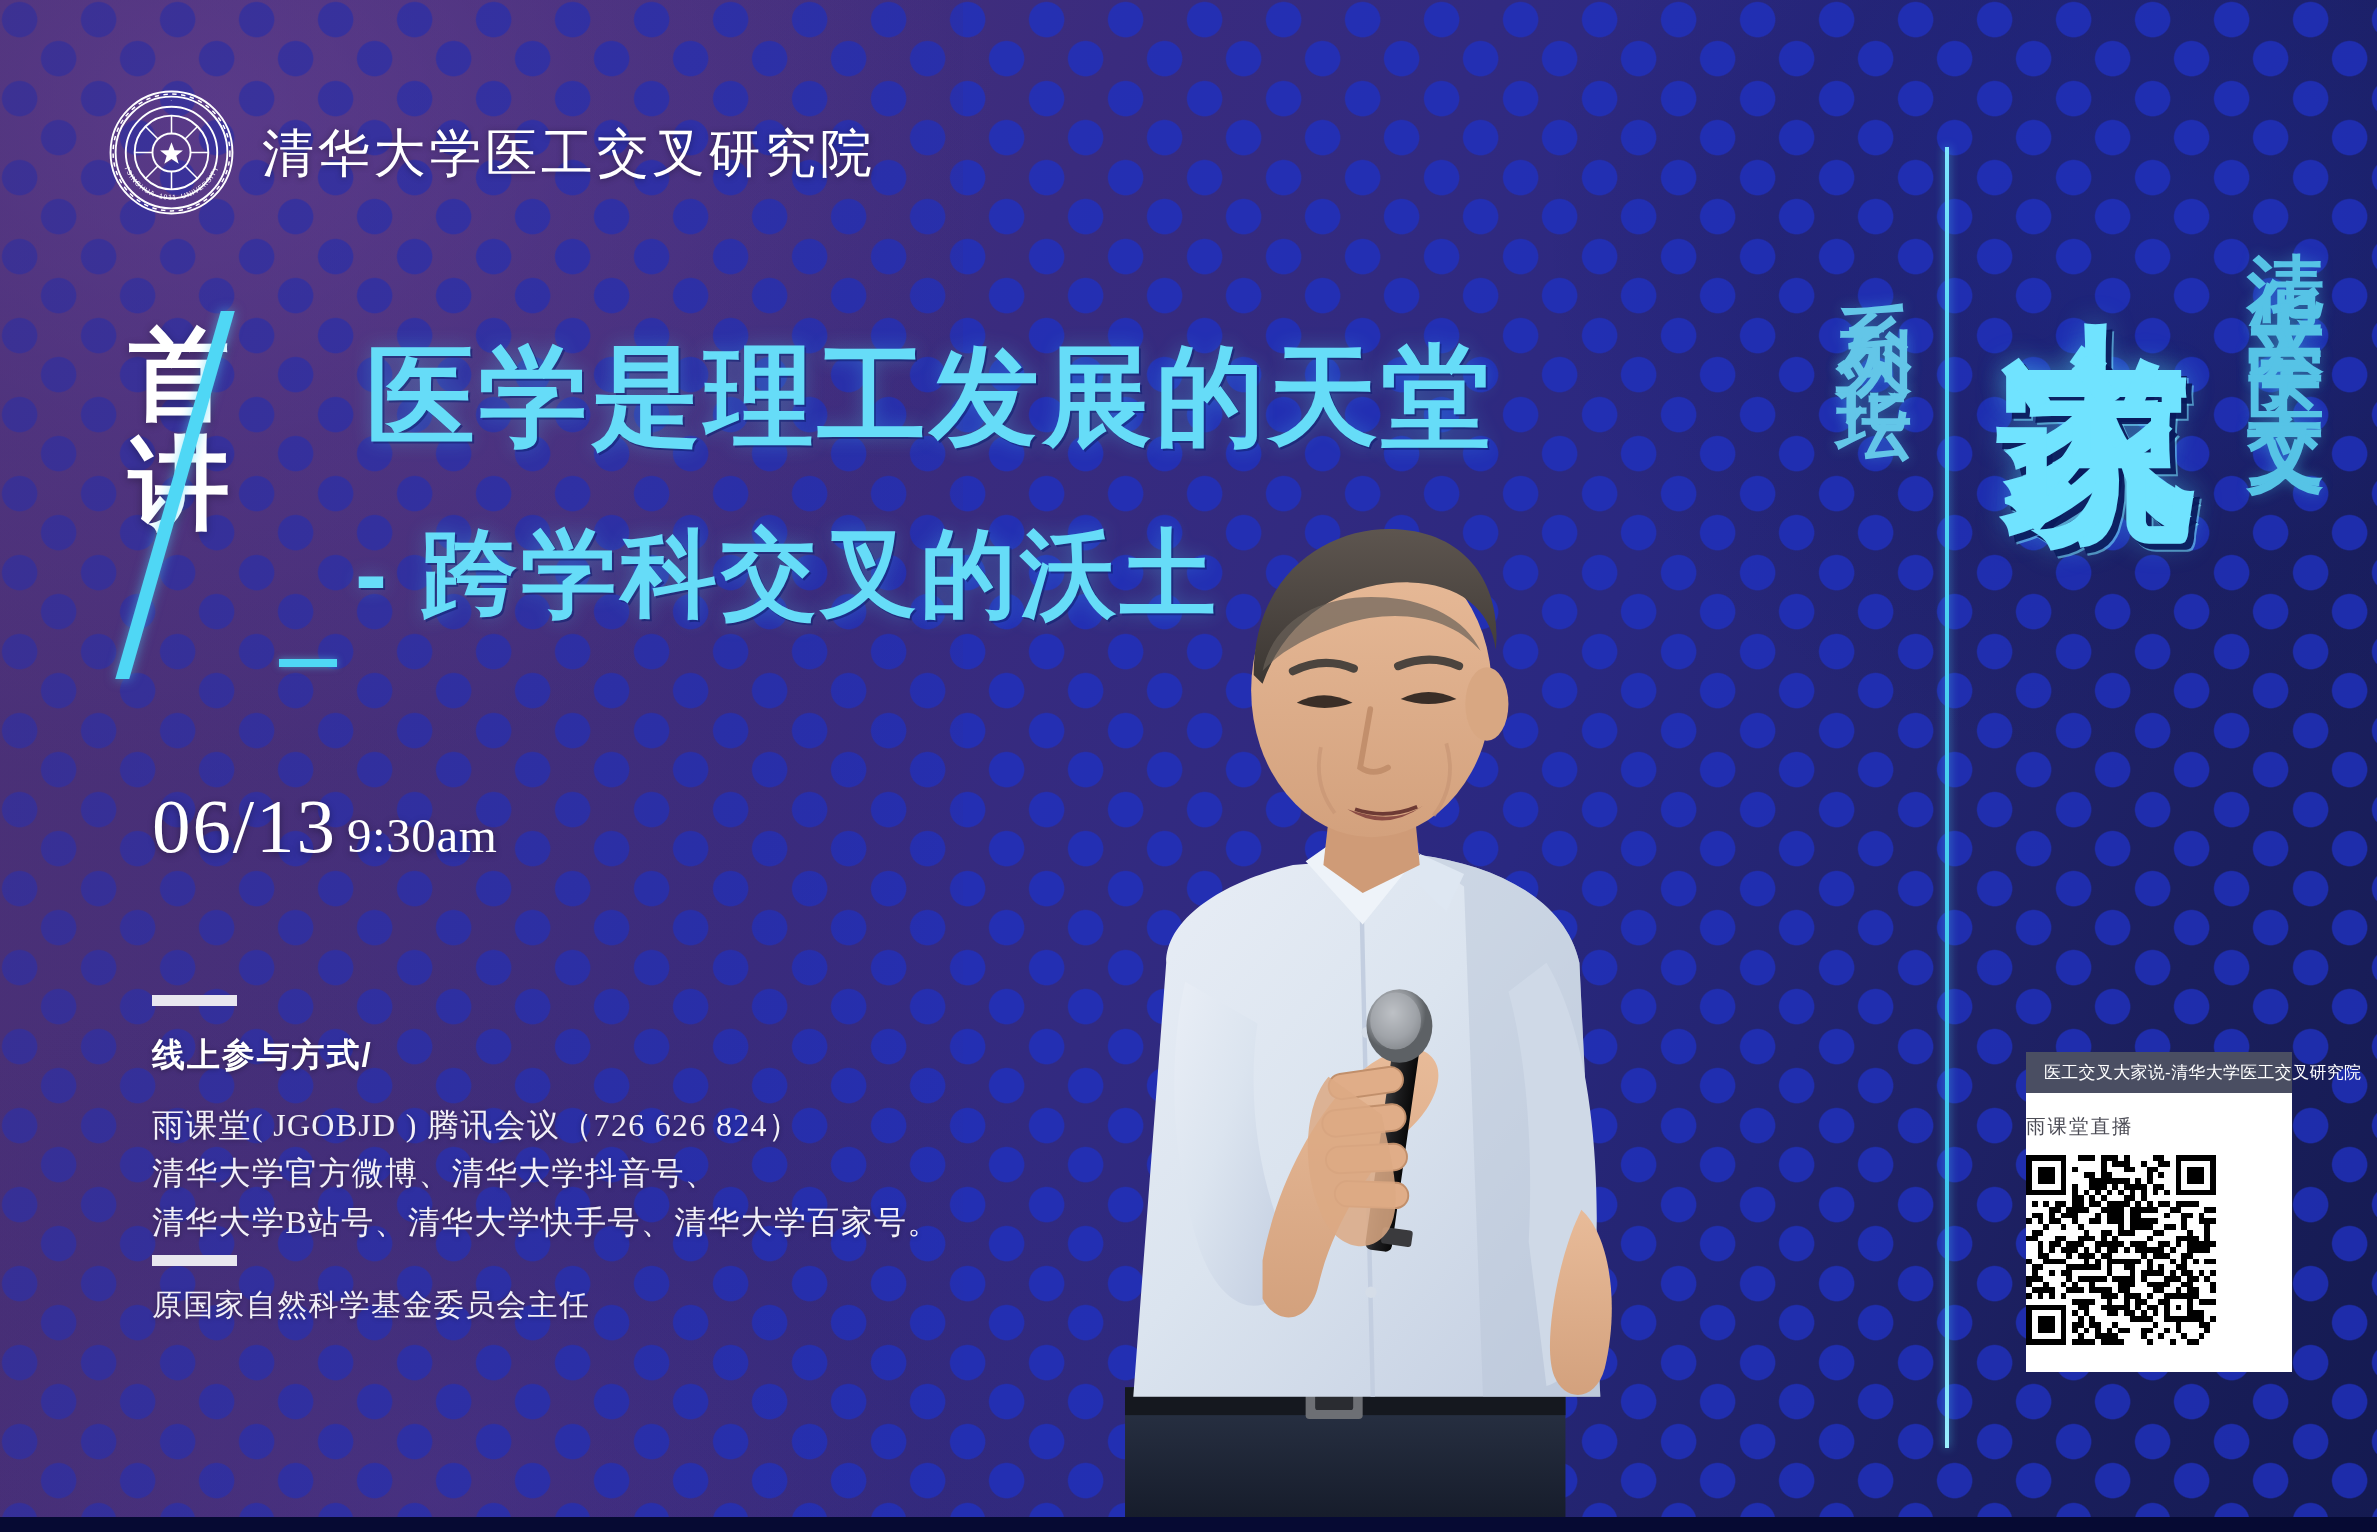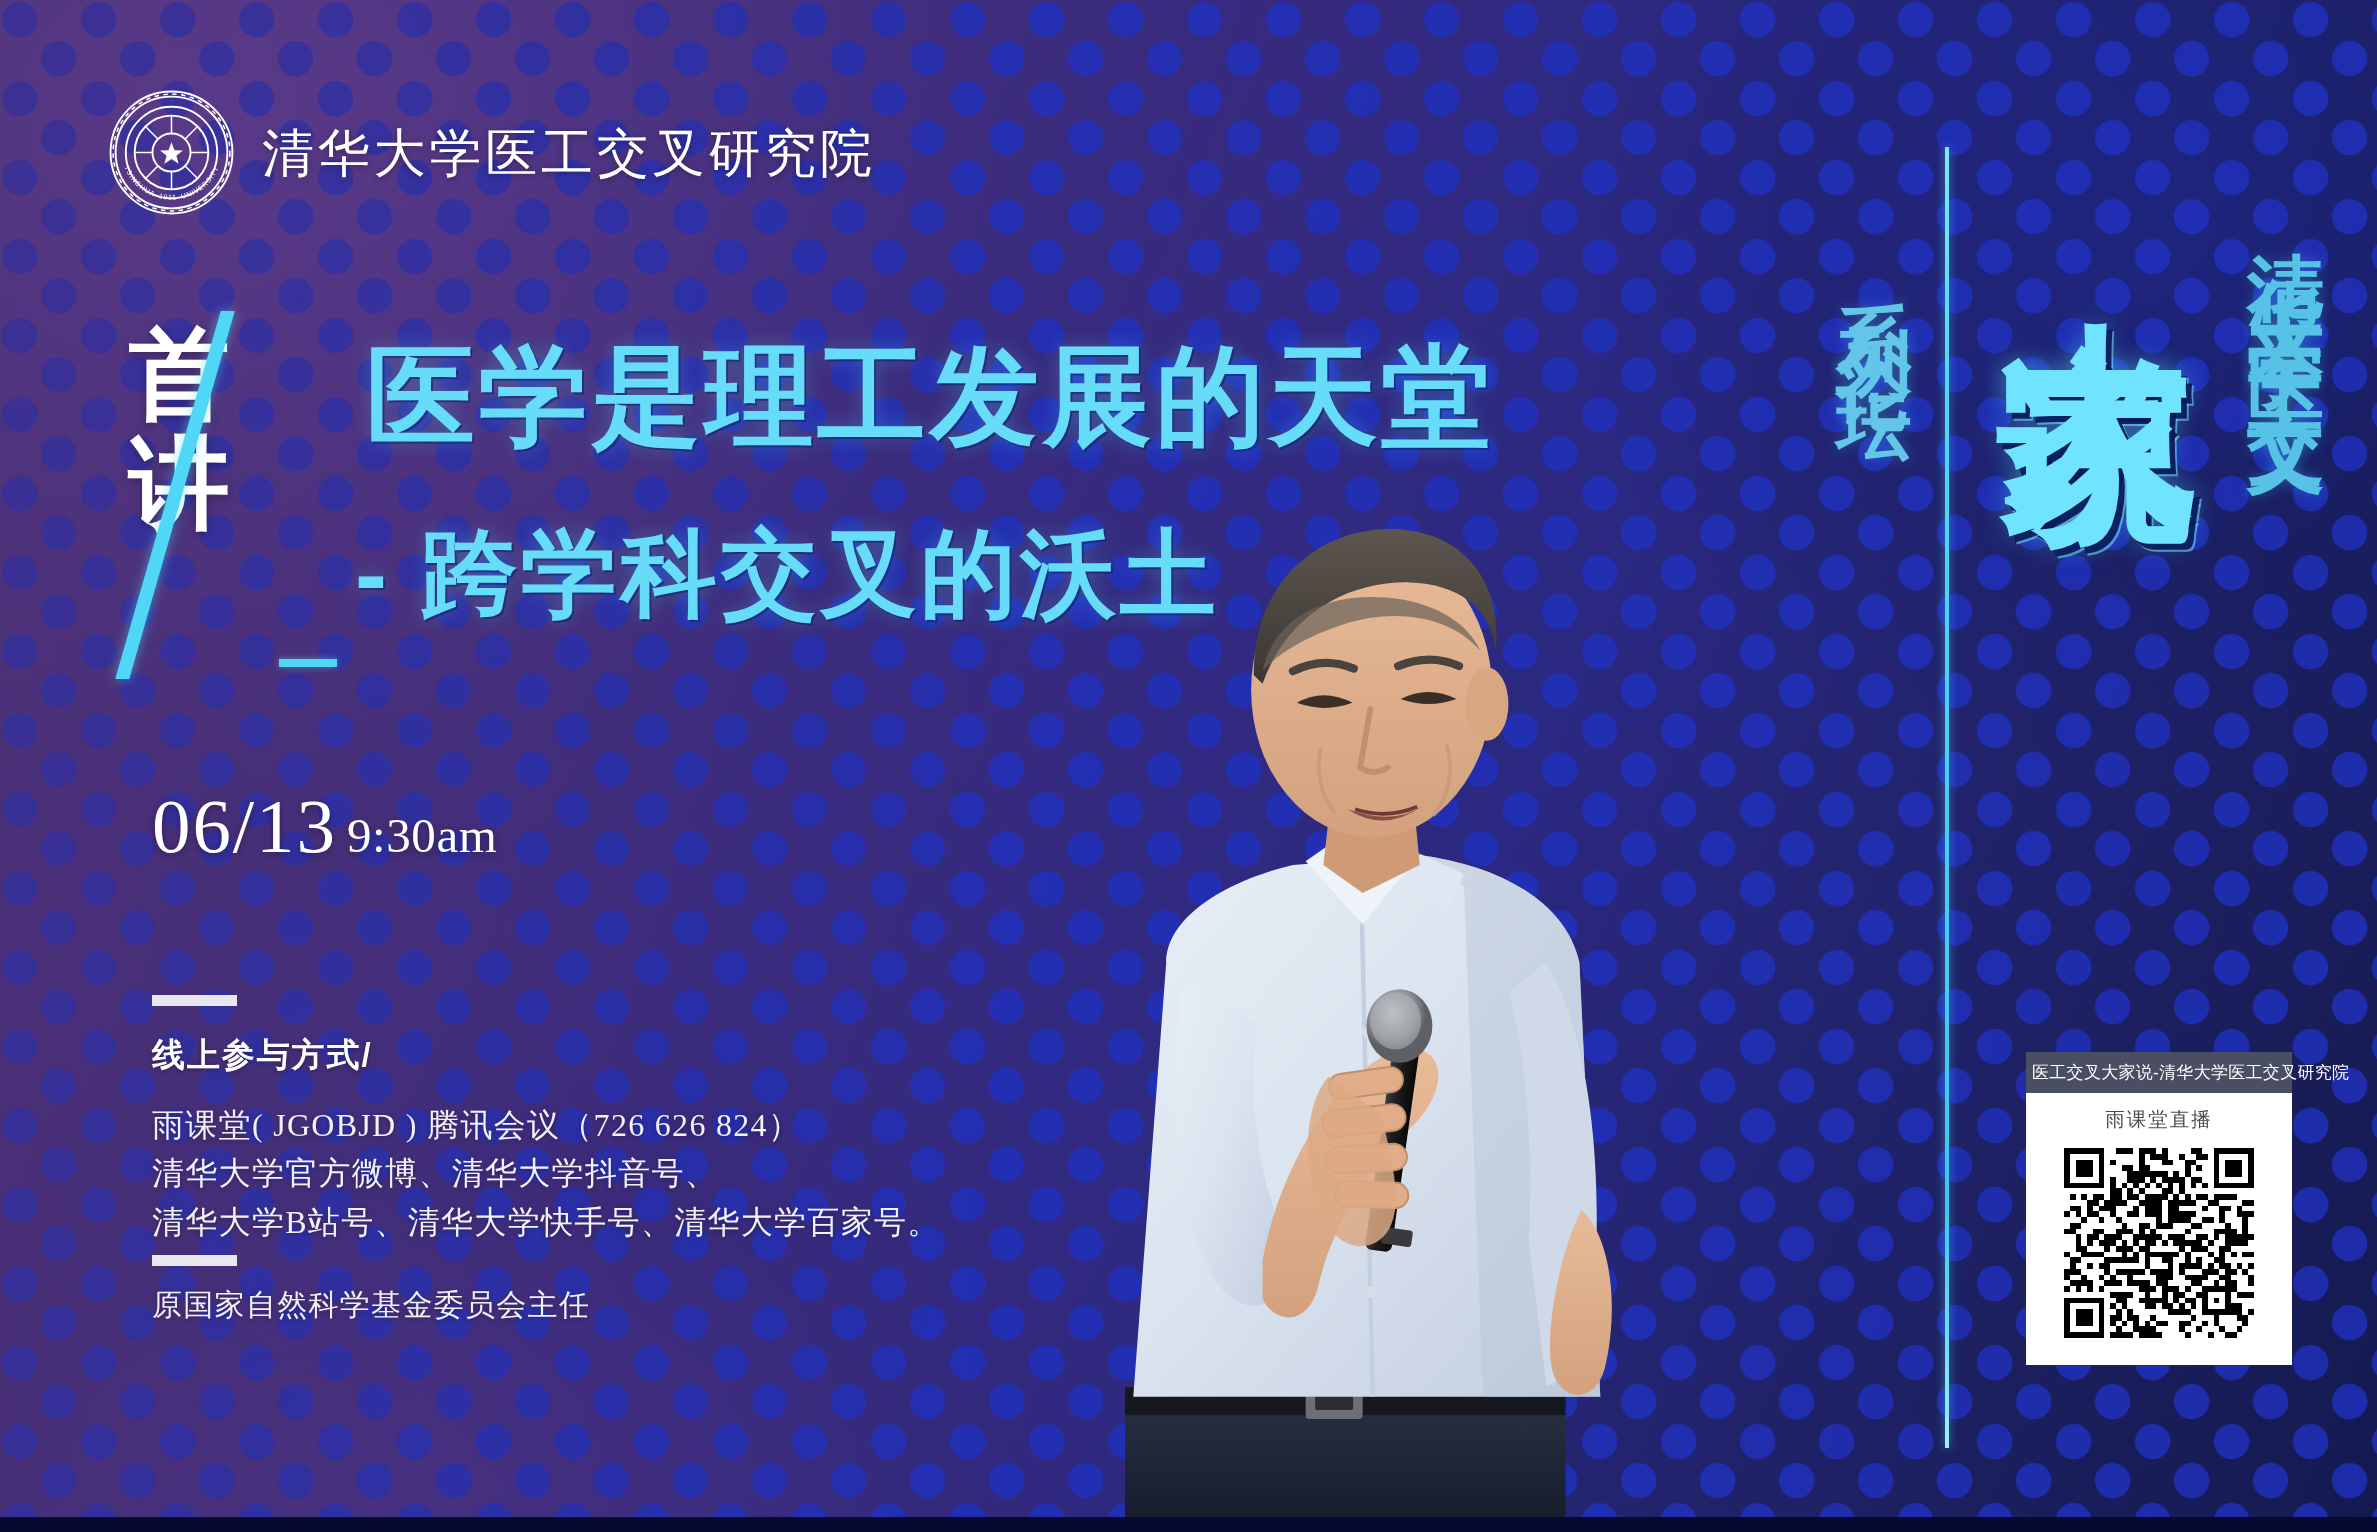--- a/index.html
+++ b/index.html
@@ -163,23 +163,23 @@
     text-shadow:
        5.7px 5.7px 0 rgba(10,26,92,.95),
       7.6px 7.6px 0 rgba(120,230,255,.55),
        0 0 28px rgba(79,215,245,.35);
   }
 
   
   .qr-panel{position:absolute;left:2026px;top:1052px;width:266px;}
   .qr-head{
     background:#4a4e62;color:#ffffff;font-size:17px;letter-spacing:0.3px;
-    padding:9px 6px;white-space:nowrap;
-  }
-  .qr-body{background:#ffffff;padding:13px 0 25px;text-align:center;}
+    padding:9px 18px;white-space:nowrap;
+  }
+  .qr-body{background:#ffffff;padding:20px 0 25px;text-align:left;}
   .qr-label{color:#4b4b55;font-size:19.6px;letter-spacing:1.9px;margin-bottom:15px;}
   .qr-img{width:190px;height:190px;}
 
   
   .band{position:absolute;left:0;bottom:0;width:100%;height:16.5px;background:#060a33;}
 </style>
 </head>
 <body>
 
 <div class="stage">

